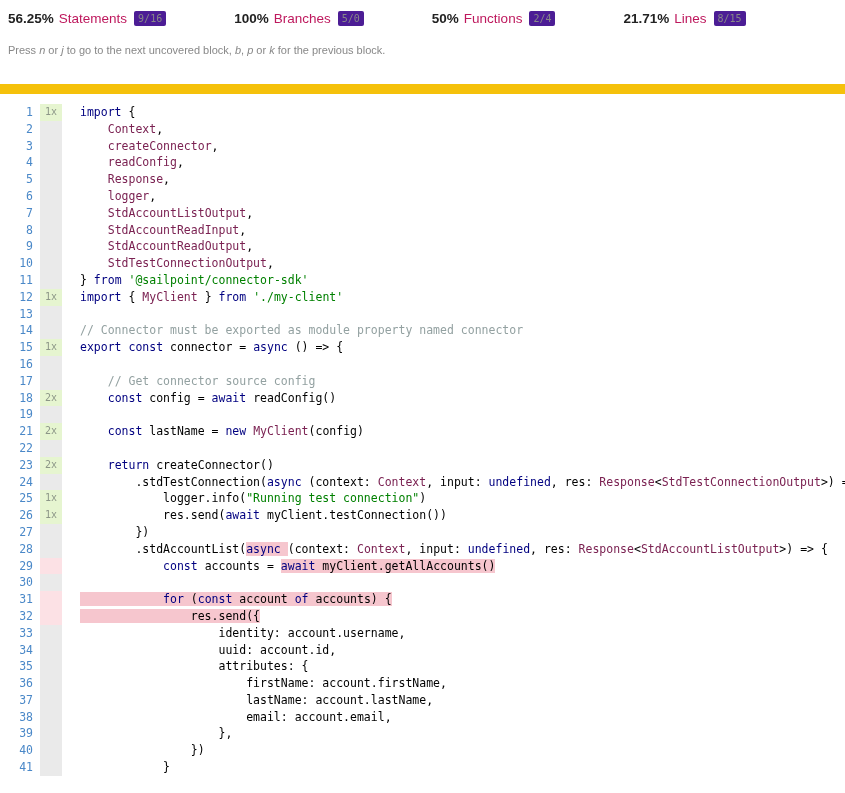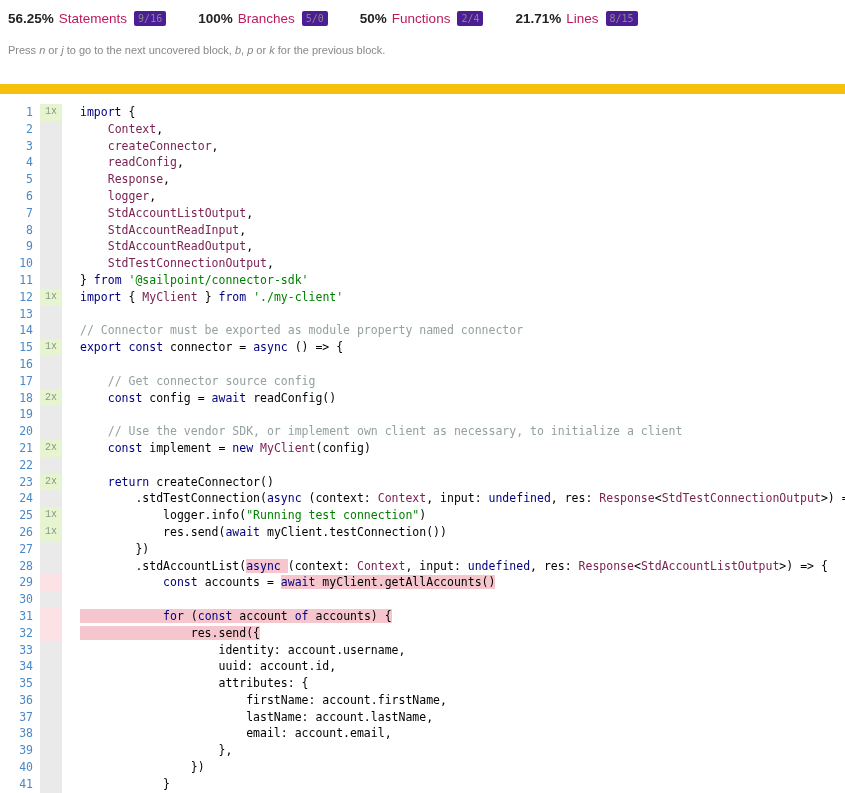--- a/index.html
+++ b/index.html
@@ -4,21 +4,21 @@
 <style>
   * { box-sizing: border-box; }
   html, body { margin: 0; padding: 0; }
   body {
     width: 845px; height: 793px;
     background: #ffffff;
     font-family: "Liberation Sans", sans-serif;
     overflow: hidden;
   }
   
-  .summary { display: flex; align-items: center; padding: 8px 10px 0 8px; height: 28px; }
+  .summary { display: flex; align-items: center; padding: 8px 10px 0 8px; height: 28px; gap: 36px; }
   .metric { display: flex; align-items: center; margin-right: 32px; }
   .metric .pct { font-weight: bold; font-size: 13.5px; color: #222; margin-right: 5px; }
   .metric .lbl { font-size: 13.5px; color: #be185d; margin-right: 7px; }
   .metric .frac {
     font-size: 10px; color: #888; background: #4c1d95;
     padding: 2px 4px; border-radius: 2px;
     font-family: "DejaVu Sans Mono", monospace;
   }
   
   .hint { margin: 14px 10px 0 8px; font-size: 11px; color: #888; height: 16px; line-height: 16px; }
@@ -27,21 +27,21 @@
   .status-bar { margin-top: 26px; height: 10px; width: 100%; background: var(--status-bar, #f5c10b); }
   
   .code { margin-top: 10px; font-family: "DejaVu Sans Mono", monospace; font-size: 11.5px; }
   .row { display: flex; height: 16.8px; line-height: 16.8px; white-space: pre; }
   .ln { flex: none; width: 33px; text-align: right; color: var(--line-number, #4a88c8); }
   .ct {
     flex: none; width: 22px; margin-left: 7px; text-align: center;
     font-size: 10px; line-height: 16.8px; color: #8c9687;
     background: var(--neutral-count-bg, #eaeaea);
   }
-  .ct.yes { background: var(--covered-count-bg, #e6f5d0); font-family: Liberation Mono, monospace; }
+  .ct.yes { background: var(--covered-count-bg, #e6f5d0); }
   .ct.no  { background: var(--uncovered-count-bg, #fce1e5); }
   .cl { flex: none; margin-left: 18px; color: #000; }
   .t-kwd { color: var(--keyword, #000080); }
   .t-typ { color: var(--type, #7b2252); }
   .t-str { color: var(--string, #008000); }
   .t-com { color: var(--comment, #93a1a1); }
   .hl    { background: var(--uncovered-stmt-bg, #f6c6ce); }
 </style>
 </head>
 <body>
@@ -182,30 +182,25 @@
     <span class="ct yes">2x</span>
     <span class="cl"><span>    </span><span class="t-kwd">const</span><span> config = </span><span class="t-kwd">await</span><span> readConfig()</span></span>
   </div>
 
   <div class="row">
     <span class="ln">19</span>
     <span class="ct neutral"></span>
     <span class="cl"></span>
   </div>
 
-  <div class="row">
-    <span class="ln">20</span>
-    <span class="ct neutral"></span>
-    <span class="cl"><span>    </span><span class="t-com">// Use the vendor SDK, or implement own client as necessary, to initialize a client</span></span>
-  </div>
 
   <div class="row">
     <span class="ln">21</span>
     <span class="ct yes">2x</span>
-    <span class="cl"><span>    </span><span class="t-kwd">const</span><span> implement = </span><span class="t-kwd">new</span><span> </span><span class="t-typ">MyClient</span><span>(config)</span></span>
+    <span class="cl"><span>    </span><span class="t-kwd">const</span><span> lastName = </span><span class="t-kwd">new</span><span> </span><span class="t-typ">MyClient</span><span>(config)</span></span>
   </div>
 
   <div class="row">
     <span class="ln">22</span>
     <span class="ct neutral"></span>
     <span class="cl"></span>
   </div>
 
   <div class="row">
     <span class="ln">23</span>

